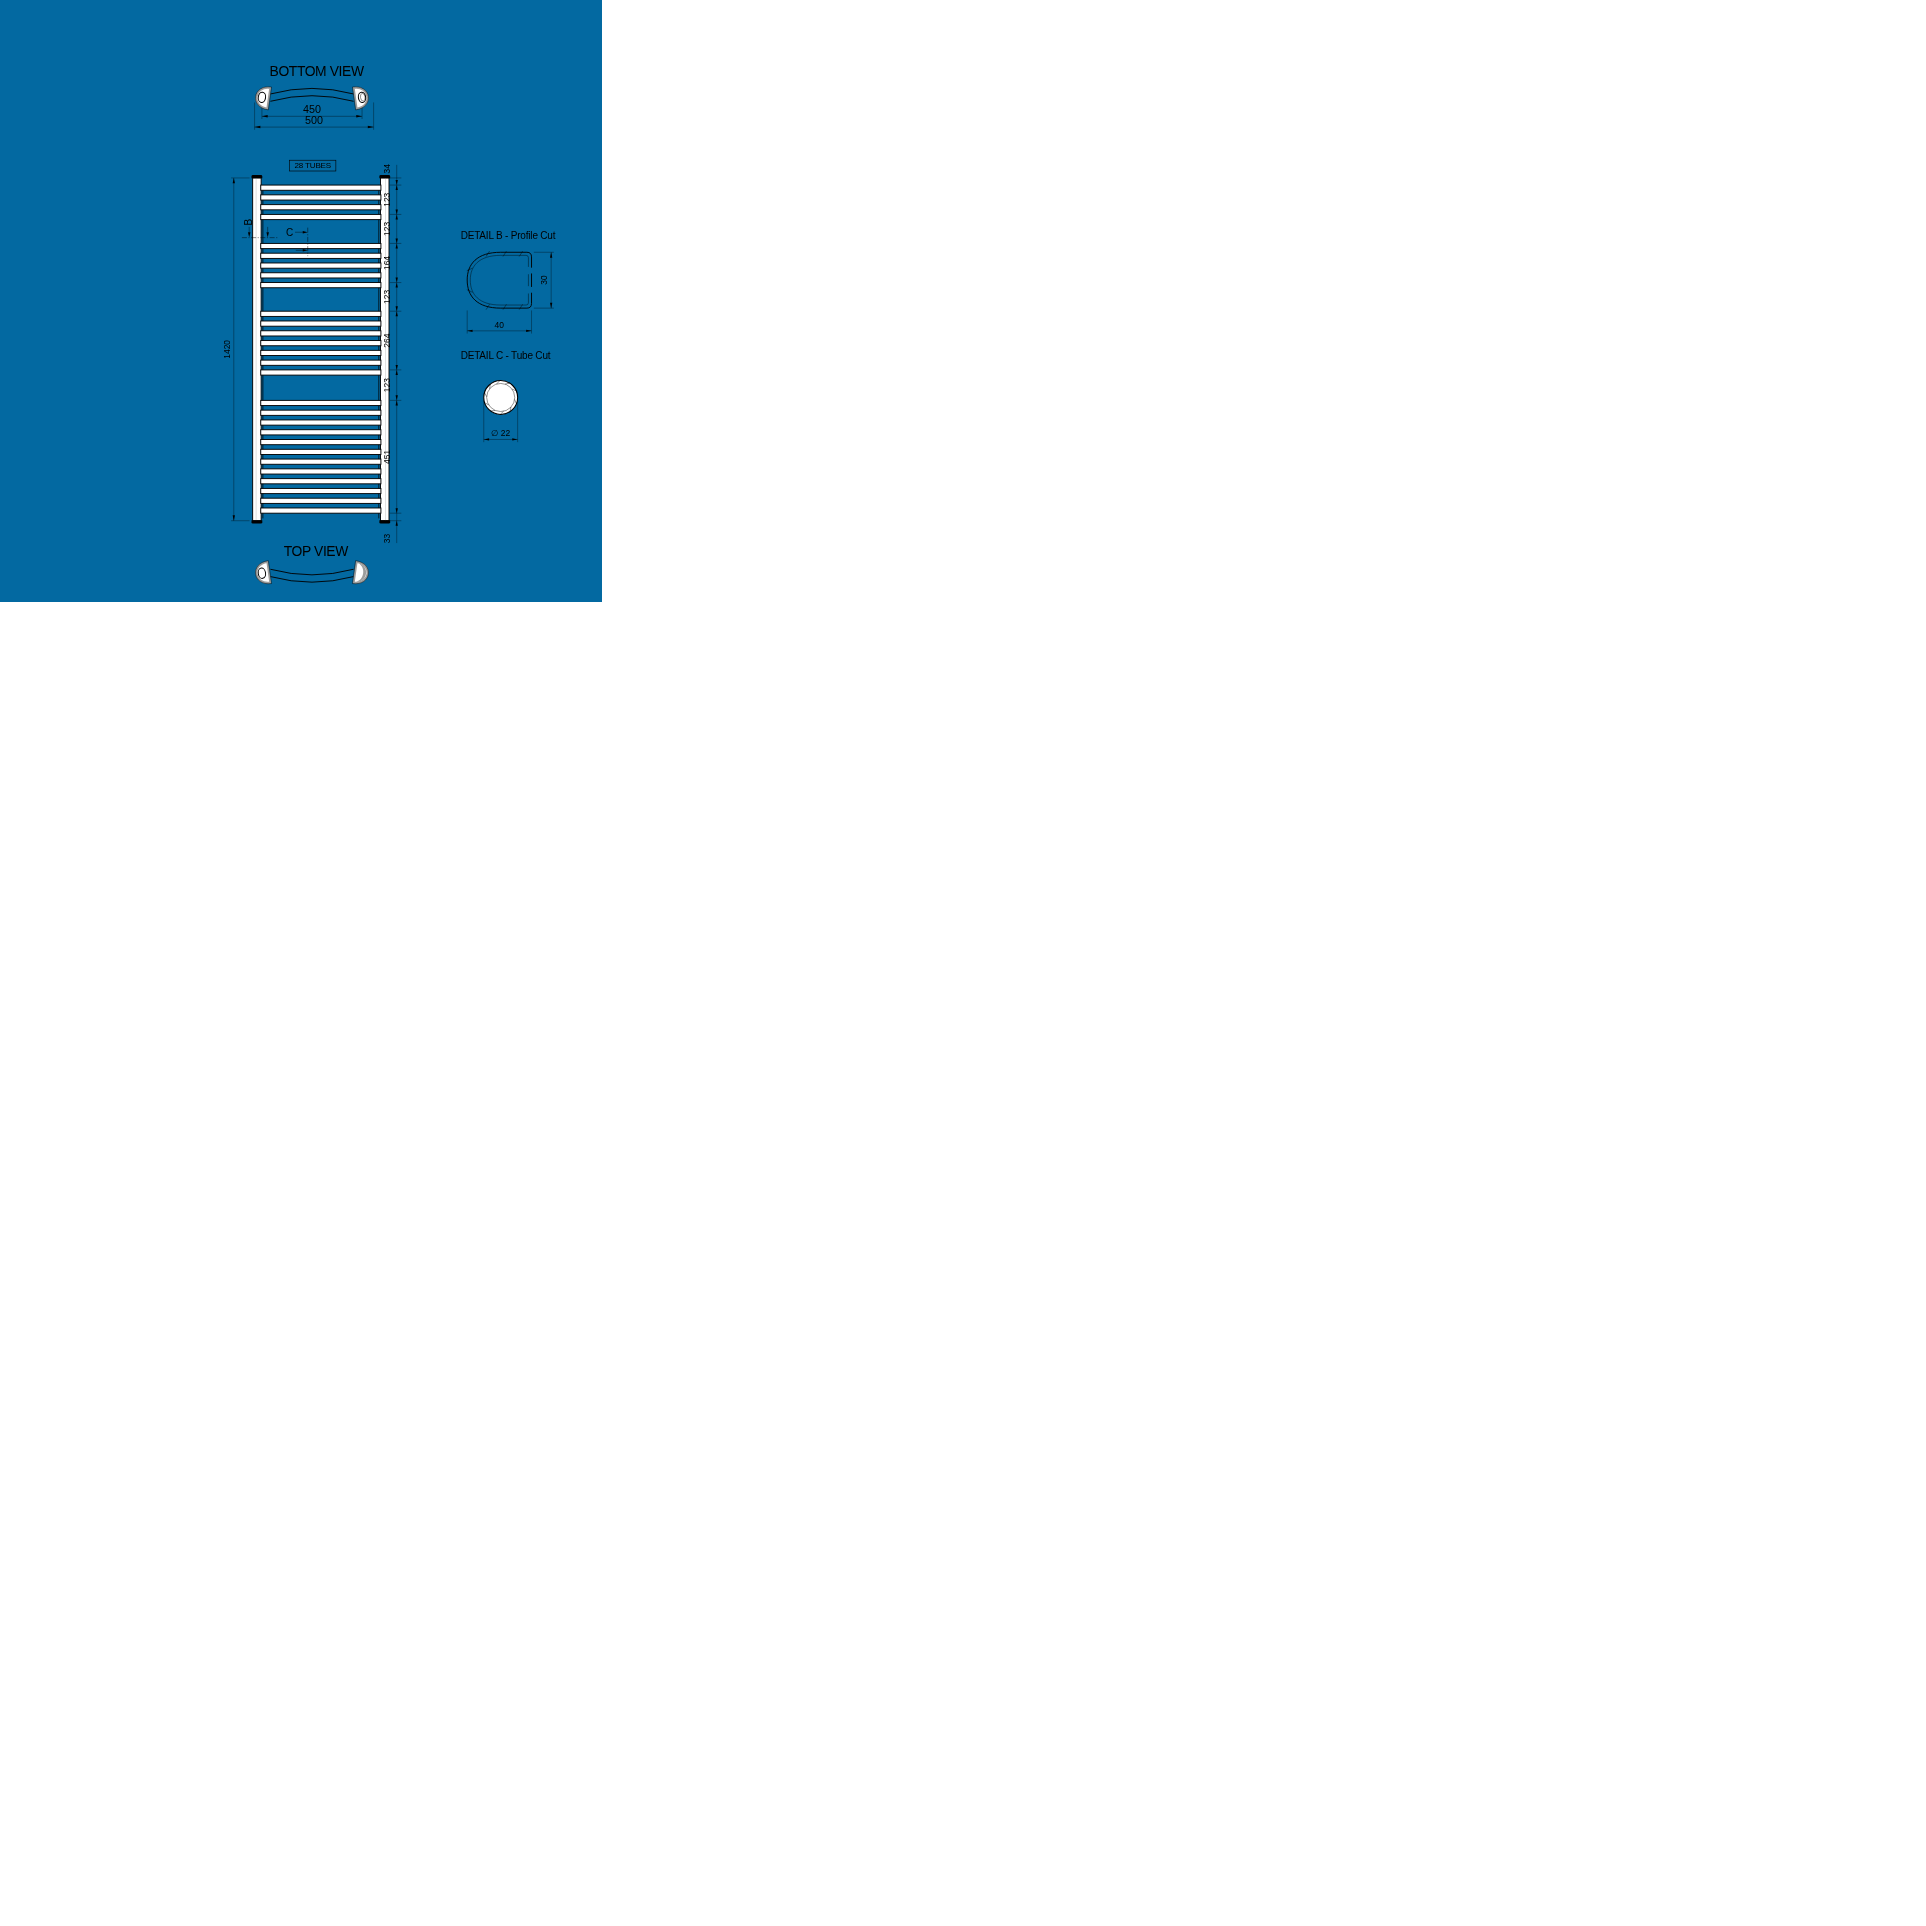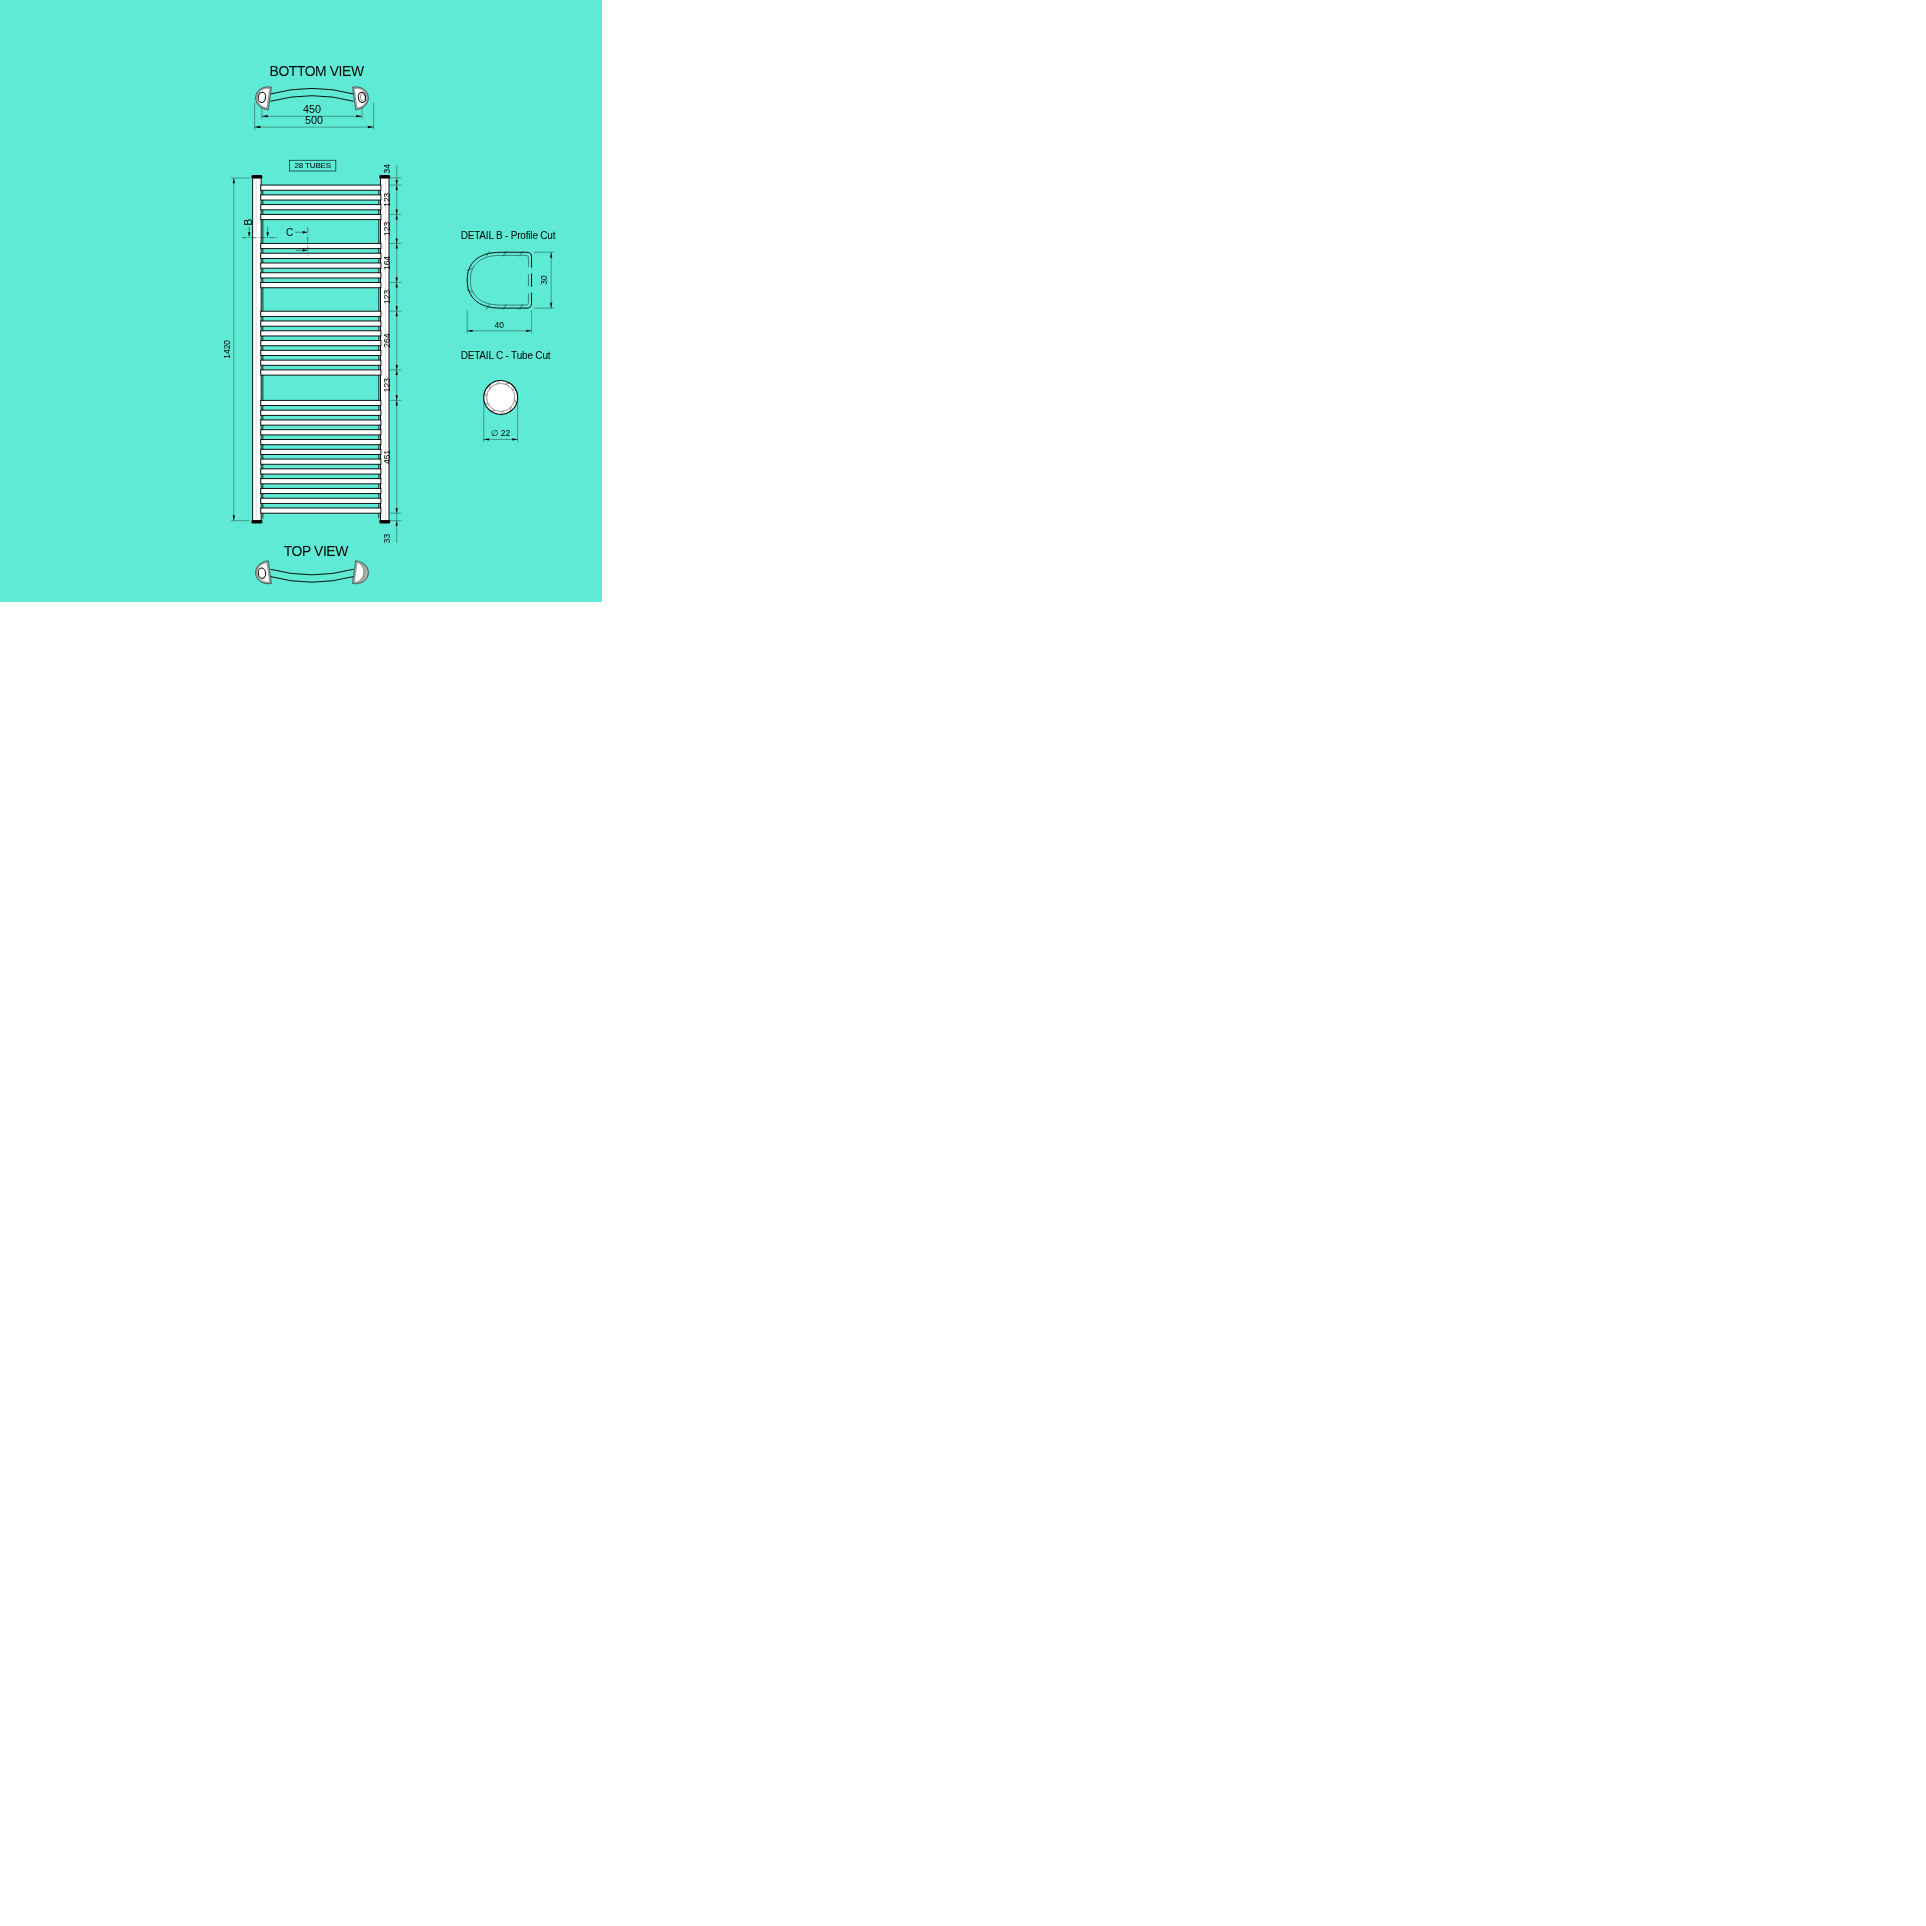--- a/index.html
+++ b/index.html
@@ -1,16 +1,16 @@
 <!DOCTYPE html>
 <html style="font-size:6.2px"><head>
 <meta charset="utf-8">
 <style>
   html,body{margin:0;padding:0;background:#ffffff;}
-  .sheet{position:relative;width:602px;height:602px;background:#5eead4;overflow:hidden;
+  .sheet{position:relative;width:602px;height:602px;background:#0369a1;overflow:hidden;
          font-family:"Liberation Sans", sans-serif;}
   svg{position:absolute;left:0;top:0;}
   
   .lthick{stroke:#000;stroke-width:2.4;fill:none;}
   .ltube{stroke:#000;stroke-width:2.4;fill:#fff;}
   .lmed{stroke:#000;stroke-width:1.6;fill:none;}
   .lthin{stroke:#000;stroke-width:1.1;fill:none;}
   .ldim{stroke:#000;stroke-width:0.9;fill:none;}
   .lgray{stroke:#b5b5b5;stroke-width:1.1;fill:none;}
   .lcapgray{stroke:#9d9d9c;stroke-width:5;fill:#fff;}

